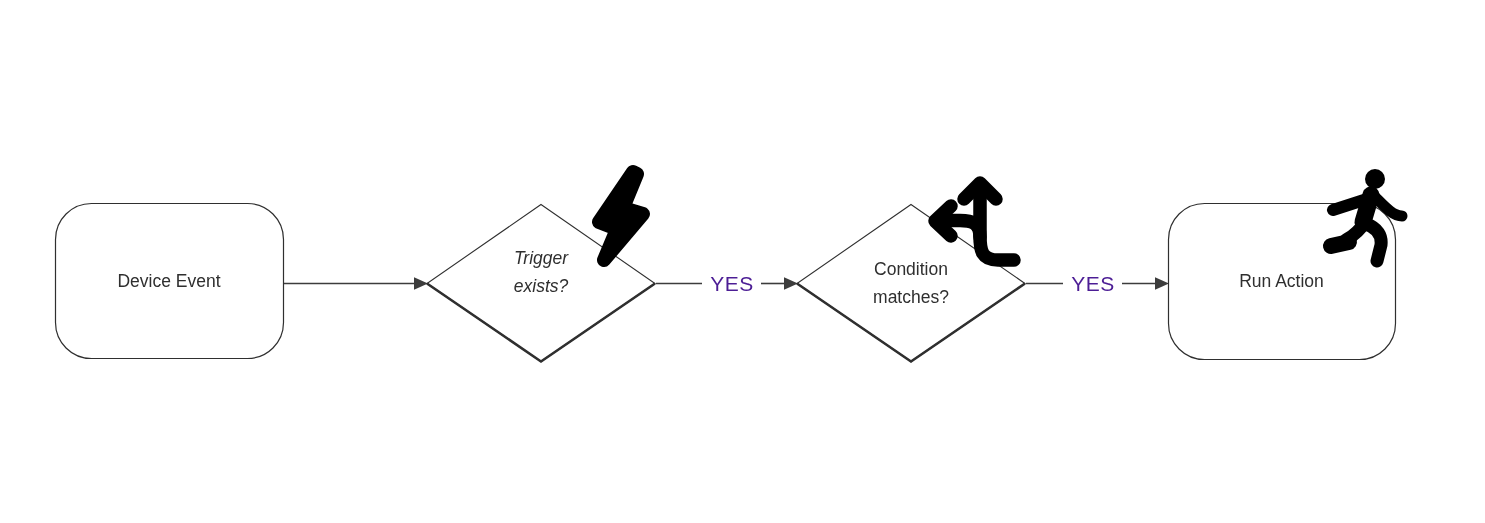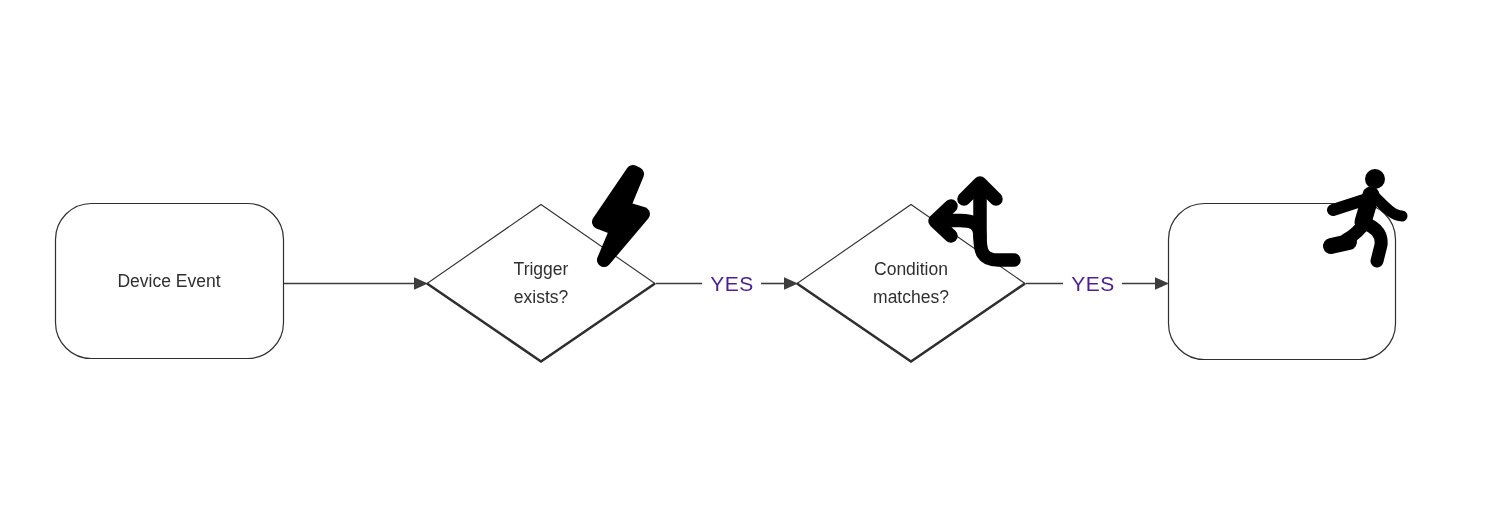--- a/index.html
+++ b/index.html
@@ -96,28 +96,29 @@
       <path d="M8,44 L42,33" stroke-width="12"></path>
       <path d="M50,31 C60,41 68,50 77,50" stroke-width="11"></path>
       <path d="M40,56 C34,66 28,70 21,74" stroke-width="13"></path>
       <path d="M6,80 L24,76" stroke-width="16"></path>
       <path d="M41,58 C53,62 57,70 56,79 L52,95" stroke-width="13"></path>
     </g>
   </svg>
 
   <div class="label" style="left:55px; top:203px; width:228px; height:155px;">Device Event</div>
 
-  <div class="label diamond-label" style="left:427px; top:204px; width:228px; height:157px;">
+  <div class="label diamond-label" style="left:427px; top:193px; width:228px; height:157px;font-style:italic;">
     <span>Trigger</span>
     <span>exists?</span>
   </div>
 
   <div class="label diamond-label" style="left:797px; top:204px; width:228px; height:157px;">
     <span>Condition</span>
     <span>matches?</span>
   </div>
 
+  <div class="label" style="left:1168px; top:203px; width:227px; height:156px;">Run Action</div>
 
   <div class="label edge-label" style="left:702px; top:267px; width:60px; height:33px;">YES</div>
 
   <div class="label edge-label" style="left:1063px; top:267px; width:60px; height:33px;">YES</div>
 
 </div>
 
 </body></html>

